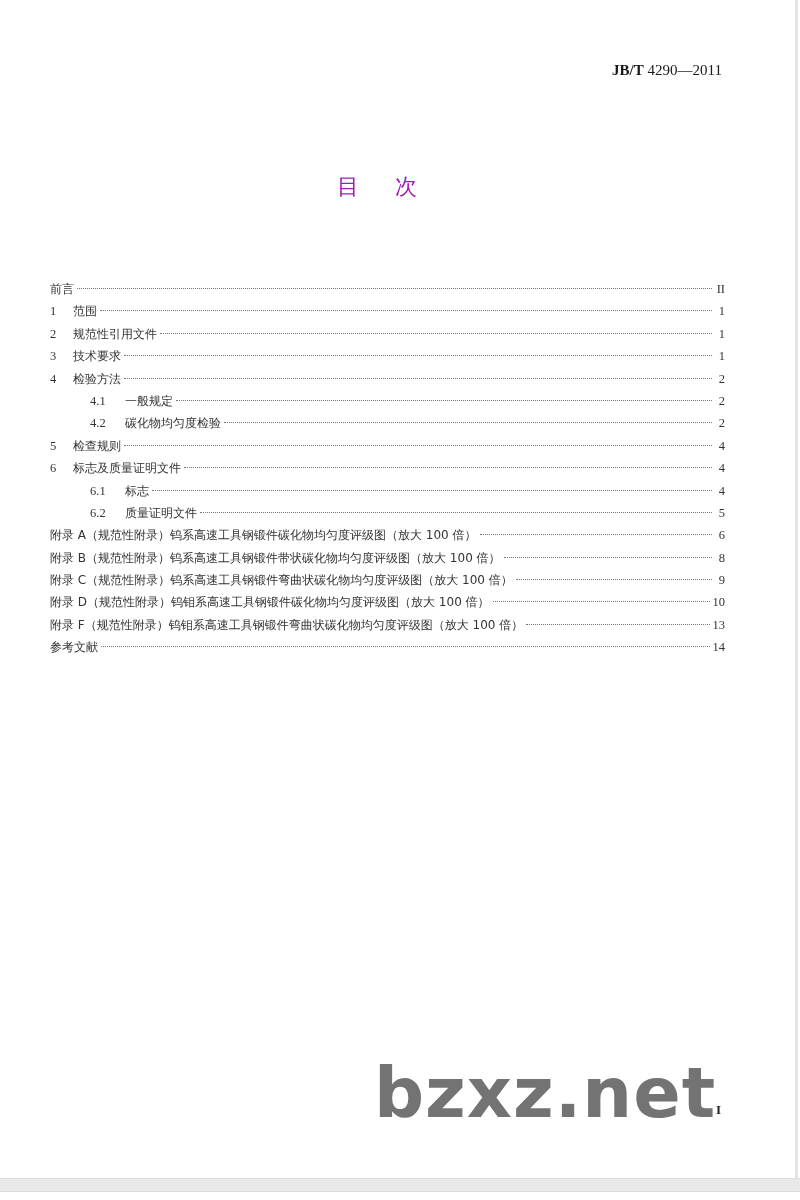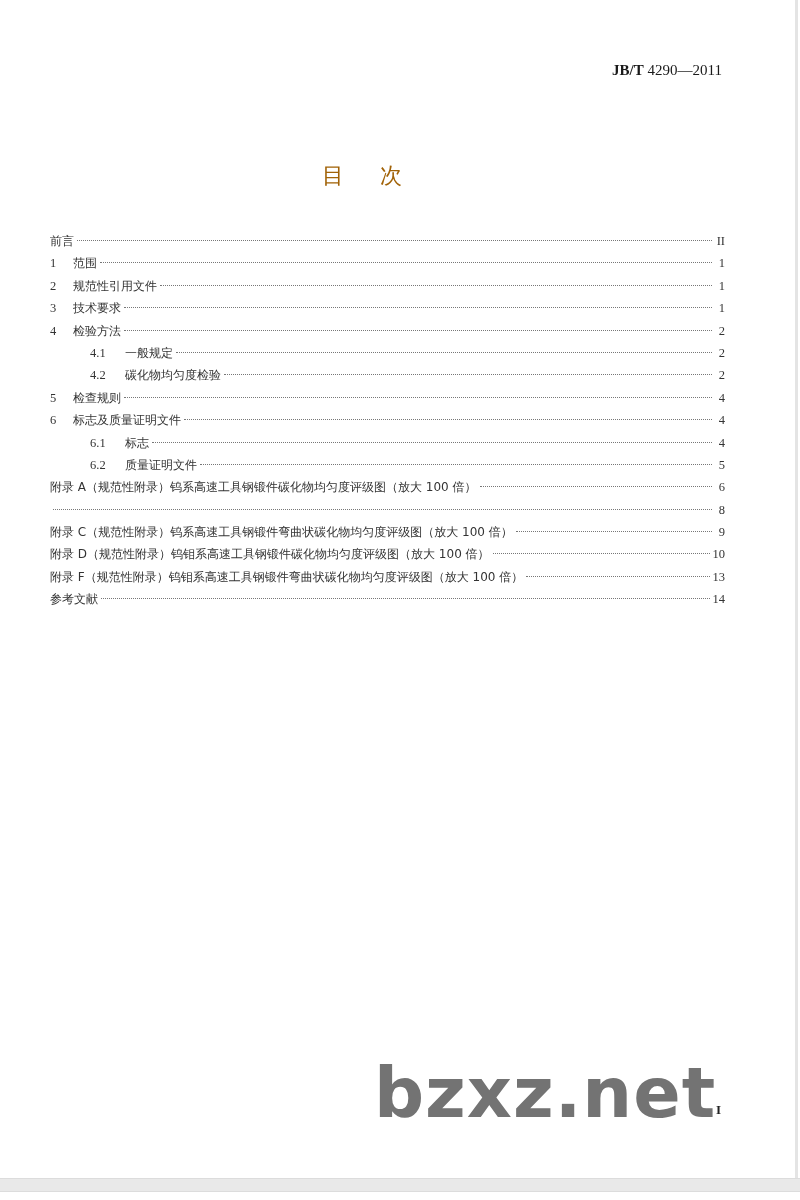--- a/index.html
+++ b/index.html
@@ -4,29 +4,29 @@
 <style>
   html, body { margin: 0; padding: 0; }
   body {
     width: 800px; height: 1200px; background: #ffffff; position: relative; overflow: hidden;
     font-family: "DejaVu Serif", "Liberation Serif", serif; color: #2a2a2a;
   }
   .right-edge { position: absolute; left: 795px; top: 0; width: 3px; height: 1178px; background: #e4e4e4; }
   .bottom-band { position: absolute; left: 0; top: 1178px; width: 800px; height: 12px; background: #e9e9e9; border-top: 1px solid #dcdcdc; border-bottom: 1px solid #dcdcdc; }
   .std-code { position: absolute; right: 78px; top: 62px; font-family: "Liberation Serif", serif; font-size: 15px; color: #1a1a1a; }
   .std-code b { font-weight: bold; }
-  .title { position: absolute; left: 0; width: 760px; top: 161px; text-align: center; font-family: "DejaVu Sans", sans-serif; font-size: 22px; letter-spacing: 36px; color: #a16207; }
+  .title { position: absolute; left: 0; width: 760px; top: 172px; text-align: center; font-family: "DejaVu Sans", sans-serif; font-size: 22px; letter-spacing: 36px; color: #a21caf; padding-left: 15px; }
   .toc { position: absolute; left: 50px; top: 230px; width: 675px; }
   .toc-row { display: flex; align-items: baseline; height: 22.4px; font-size: 12.5px; line-height: 22.4px; white-space: nowrap; }
   .toc-num { display: inline-block; font-family: "Liberation Serif", serif; color: #333; }
   .num-main { width: 23px; }
   .num-sub { width: 35px; margin-left: 40px; }
   .toc-label { font-family: "DejaVu Sans", sans-serif; font-size: 12px; color: #333; }
   .leader { flex: 1; border-bottom: 1px dotted #777; margin: 0 3px; position: relative; top: -4px; }
-  .toc-page { font-family: "Liberation Serif", serif; color: #333; min-width: 10px; text-align: right; }
+  .toc-page { font-family: "Liberation Serif", serif; color: #333; min-width: 10px; text-align: right; margin-top: 48px; }
   .watermark { position: absolute; left: 374px; top: 1052px; font-family: "DejaVu Sans", sans-serif; font-weight: bold; font-size: 70px; color: #737373; letter-spacing: 1px; }
   .page-no { position: absolute; left: 716px; top: 1102px; font-family: "Liberation Serif", serif; font-size: 13px; font-weight: bold; color: #222; }
 </style>
 </head>
 <body>
 
 <div class="right-edge"></div>
 <div class="bottom-band"></div>
 
 <div class="std-code">
@@ -101,20 +101,21 @@
     <span class="toc-label">质量证明文件</span>
     <span class="leader"></span>
     <span class="toc-page">5</span>
   </div>
   <div class="toc-row">
     <span class="toc-label">附录 A（规范性附录）钨系高速工具钢锻件碳化物均匀度评级图（放大 100 倍）</span>
     <span class="leader"></span>
     <span class="toc-page">6</span>
   </div>
   <div class="toc-row">
+    <span class="toc-label">附录 B（规范性附录）钨系高速工具钢锻件带状碳化物均匀度评级图（放大 100 倍）</span>
     <span class="leader"></span>
     <span class="toc-page">8</span>
   </div>
   <div class="toc-row">
     <span class="toc-label">附录 C（规范性附录）钨系高速工具钢锻件弯曲状碳化物均匀度评级图（放大 100 倍）</span>
     <span class="leader"></span>
     <span class="toc-page">9</span>
   </div>
   <div class="toc-row">
     <span class="toc-label">附录 D（规范性附录）钨钼系高速工具钢锻件碳化物均匀度评级图（放大 100 倍）</span>

